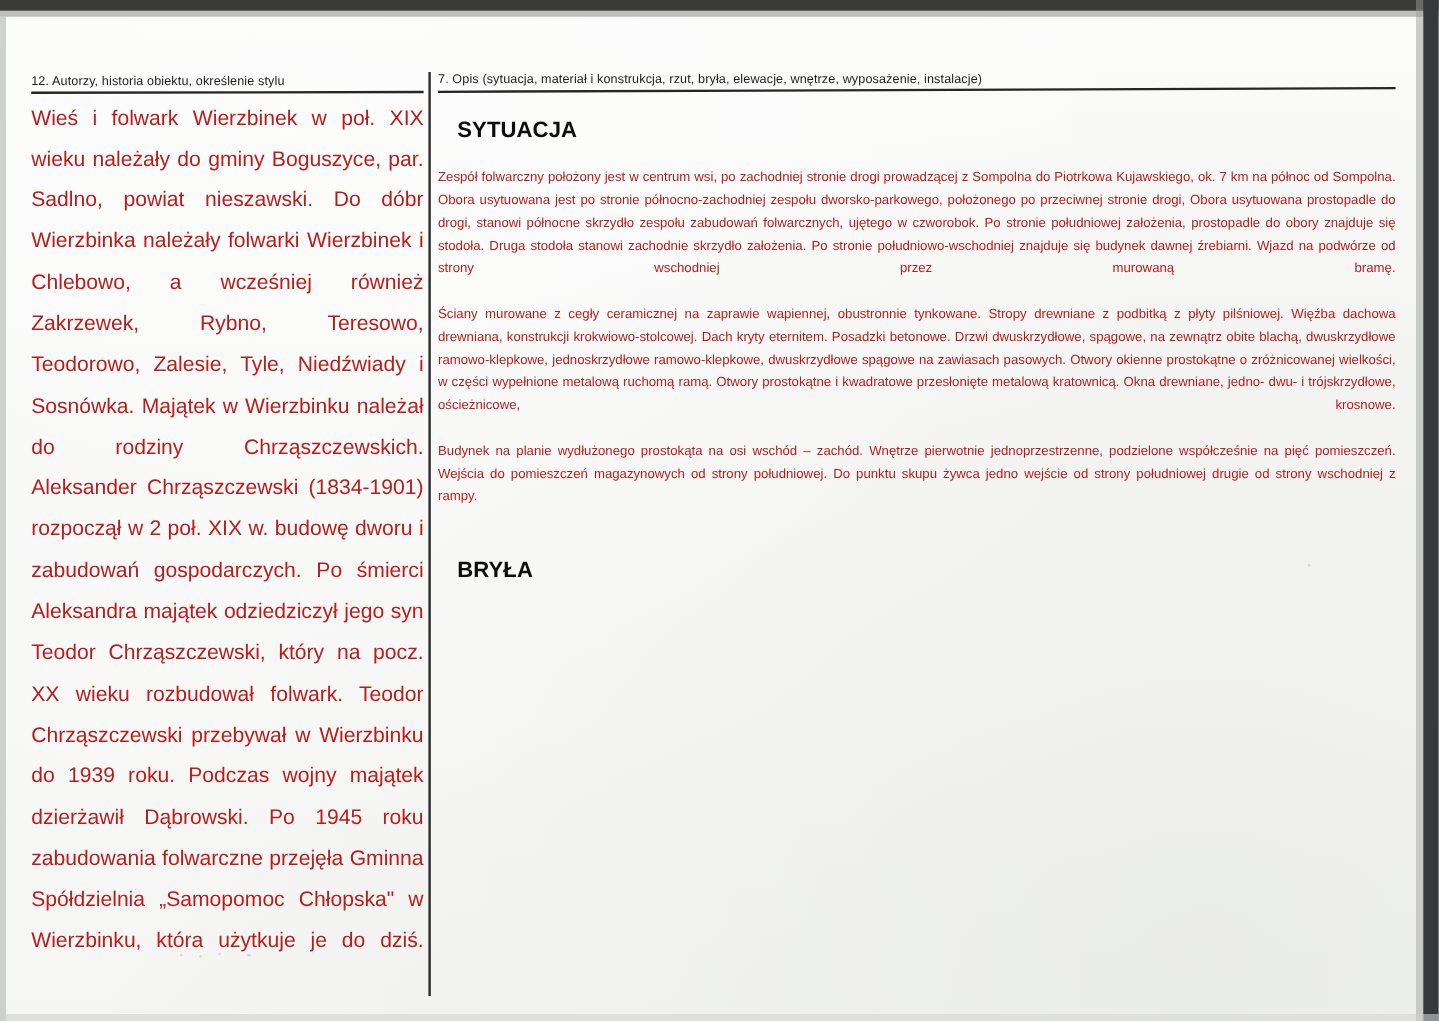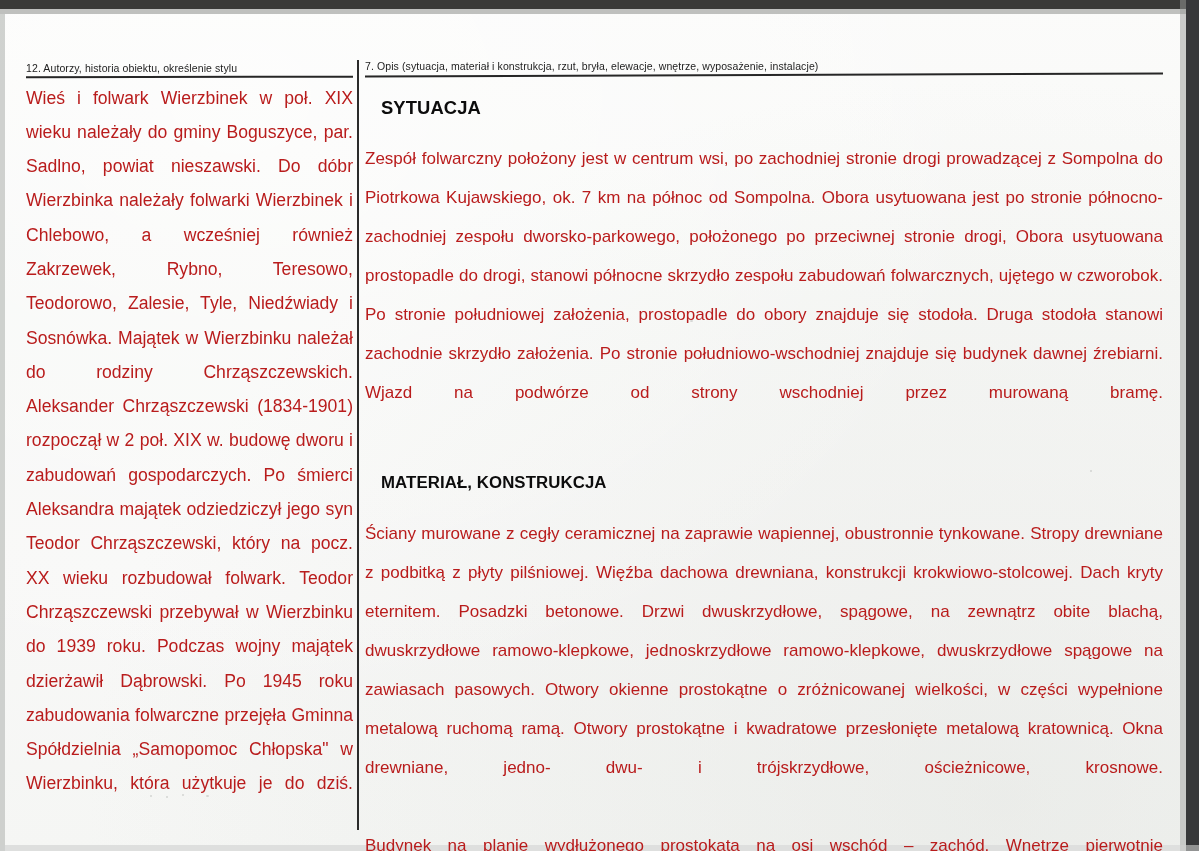--- a/index.html
+++ b/index.html
@@ -133,22 +133,22 @@
     text-align: justify;
     text-justify: inter-word;
     margin: 0;
     word-spacing: .2px;
   }
   #field-12 .para {
     font-size: 17.6px;
     line-height: 34.3px;
   }
   #field-13 .para {
-    font-size: 17px;
-    line-height: 39px;
+    font-size: 11px;
+    line-height: 19px;
   }
   
   .para::after {
     content: "";
     display: inline-block;
     width: 100%;
   }
 
   .section-heading {
     font-size: 16.8px;
@@ -206,21 +206,20 @@
   <section id="field-13">
     <div class="field-caption">7. Opis (sytuacja, materiał i konstrukcja, rzut, bryła, elewacje, wnętrze, wyposażenie, instalacje)</div>
     <div class="caption-rule"></div>
 
     <div class="section-block">
       <h2 class="section-heading big">SYTUACJA</h2>
       <p class="para">Zespół folwarczny położony jest w centrum wsi, po zachodniej stronie drogi prowadzącej z Sompolna do Piotrkowa Kujawskiego, ok. 7 km na północ od Sompolna. Obora usytuowana jest po stronie północno-zachodniej zespołu dworsko-parkowego, położonego po przeciwnej stronie drogi, Obora usytuowana prostopadle do drogi, stanowi północne skrzydło zespołu zabudowań folwarcznych, ujętego w czworobok. Po stronie południowej założenia, prostopadle do obory znajduje się stodoła. Druga stodoła stanowi zachodnie skrzydło założenia. Po stronie południowo-wschodniej znajduje się budynek dawnej źrebiarni. Wjazd na podwórze od strony wschodniej przez murowaną bramę.</p>
     </div>
 
     <div class="section-block">
-      <h2 class="section-heading">MATERIAŁ, KONSTRUKCJA</h2>
       <p class="para">Ściany murowane z cegły ceramicznej na zaprawie wapiennej, obustronnie tynkowane. Stropy drewniane z podbitką z płyty pilśniowej. Więźba dachowa drewniana, konstrukcji krokwiowo-stolcowej. Dach kryty eternitem. Posadzki betonowe. Drzwi dwuskrzydłowe, spągowe, na zewnątrz obite blachą, dwuskrzydłowe ramowo-klepkowe, jednoskrzydłowe ramowo-klepkowe, dwuskrzydłowe spągowe na zawiasach pasowych. Otwory okienne prostokątne o zróżnicowanej wielkości, w części wypełnione metalową ruchomą ramą. Otwory prostokątne i kwadratowe przesłonięte metalową kratownicą. Okna drewniane, jedno- dwu- i trójskrzydłowe, ościeżnicowe, krosnowe.</p>
     </div>
 
     <div class="section-block">
       <p class="para">Budynek na planie wydłużonego prostokąta na osi wschód – zachód. Wnętrze pierwotnie jednoprzestrzenne, podzielone współcześnie na pięć pomieszczeń. Wejścia do pomieszczeń magazynowych od strony południowej. Do punktu skupu żywca jedno wejście od strony południowej drugie od strony wschodniej z rampy.</p>
     </div>
 
     <div class="section-block">
       <h2 class="section-heading big">BRYŁA</h2>
 

